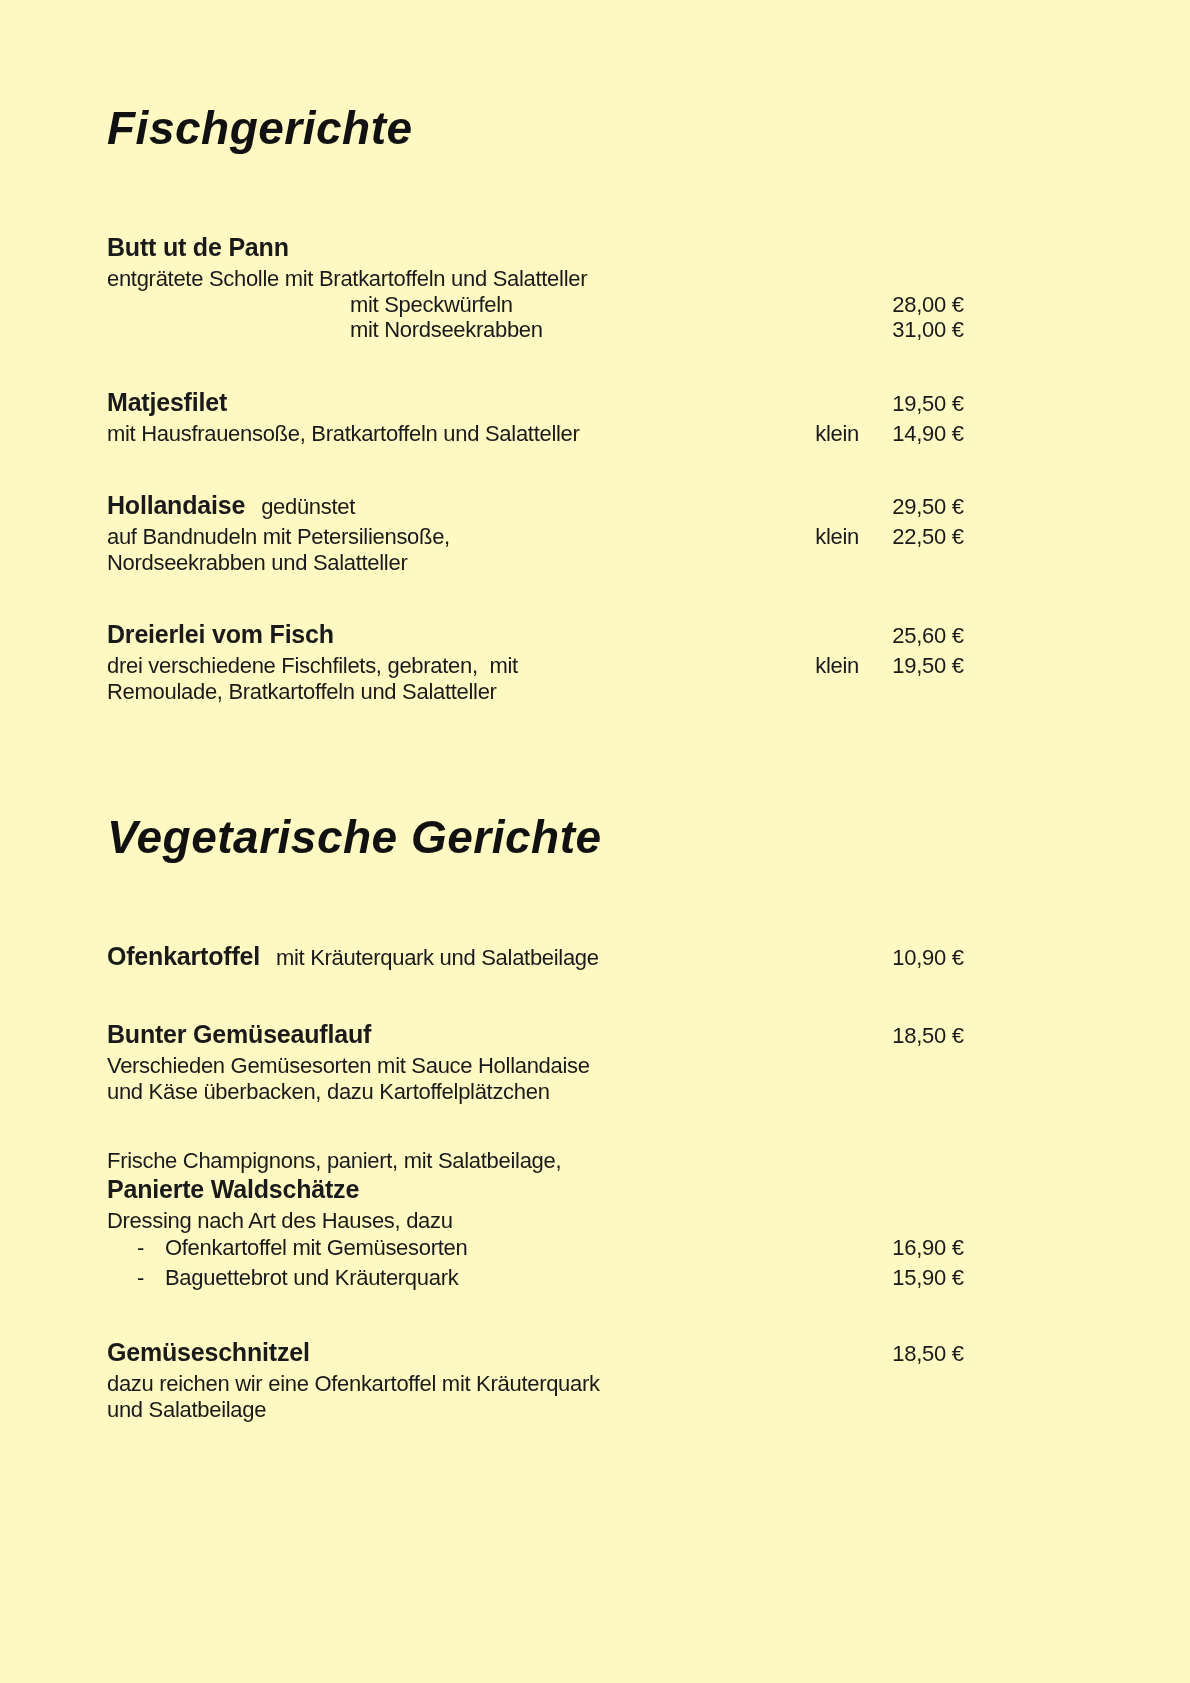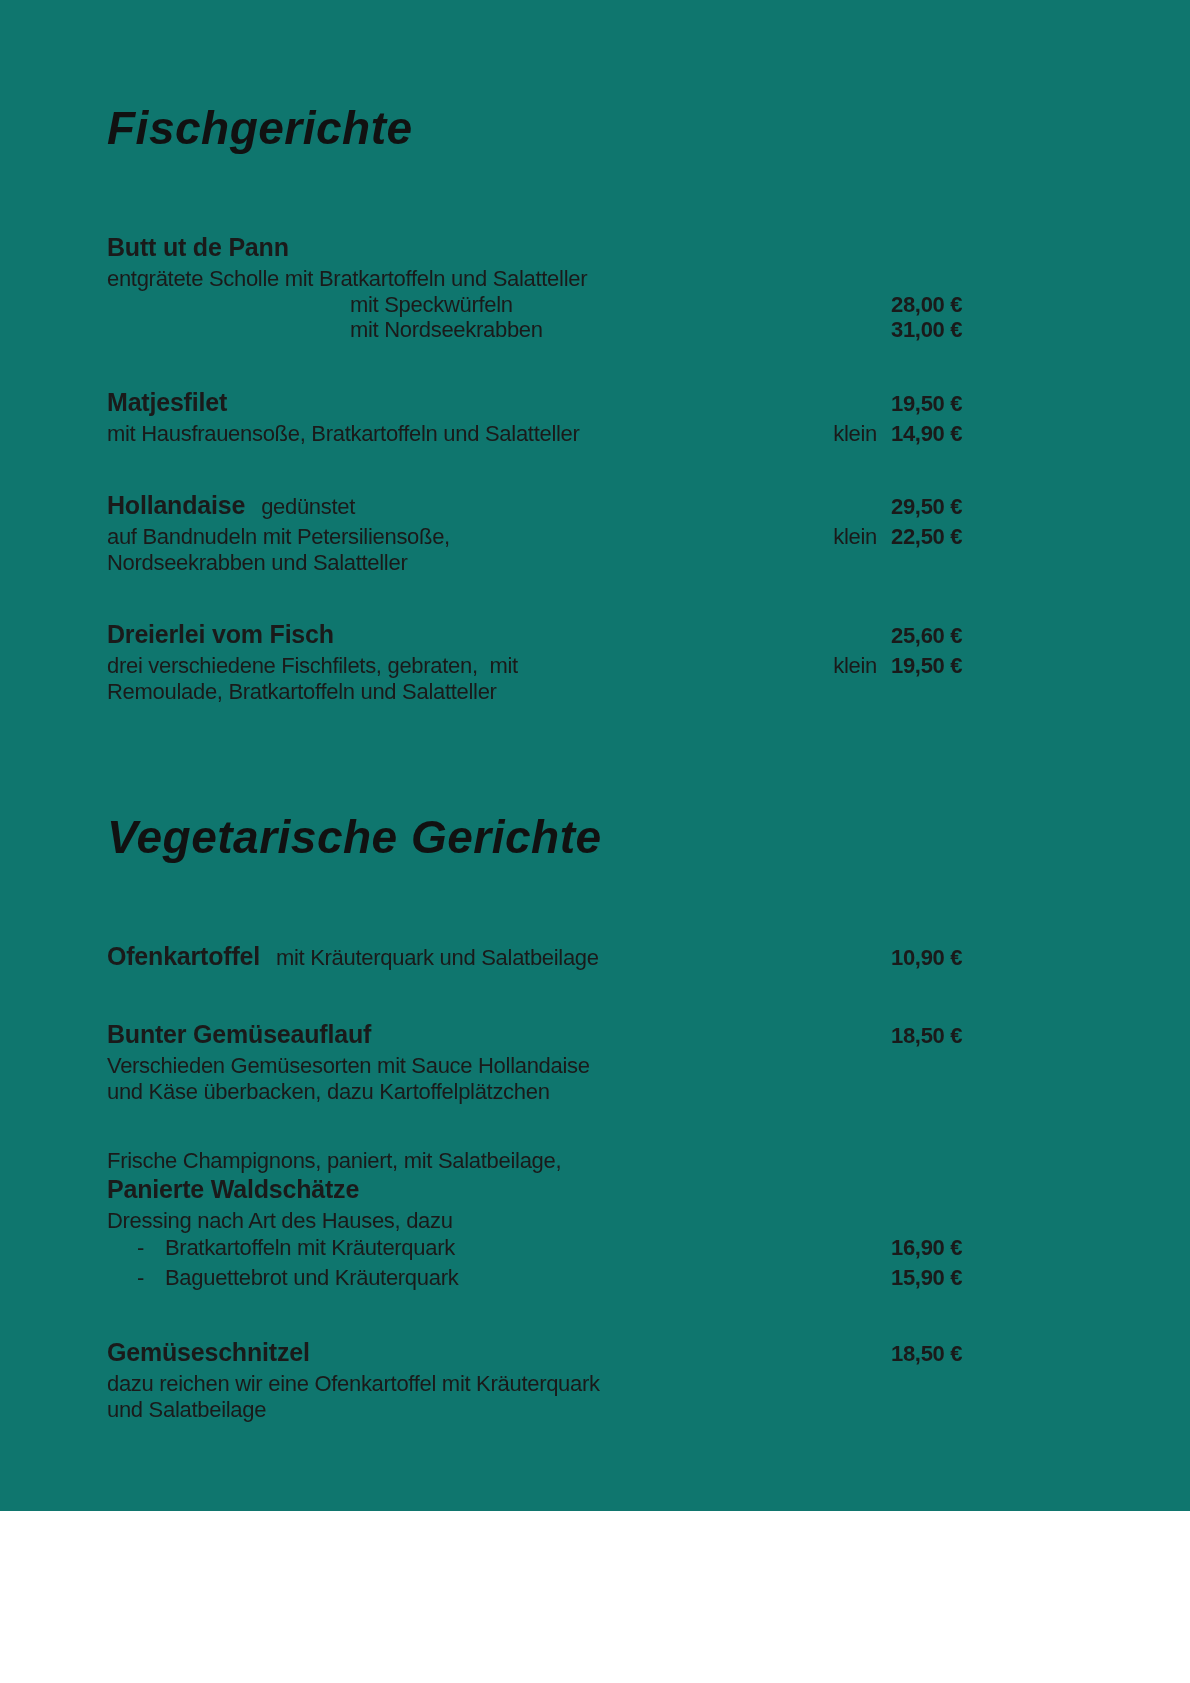--- a/index.html
+++ b/index.html
@@ -1,21 +1,21 @@
 <!DOCTYPE html>
 <html lang="de"><head>
 <meta charset="utf-8">
 <style>
   * { margin: 0; padding: 0; box-sizing: border-box; }
   html, body { background: #ffffff; }
   .page {
     position: relative;
     width: 1190px;
-    height: 1511px;
-    background: #0f766e;
+    height: 1683px;
+    background: #fef9c3;
     color: #1a1a1a;
     font-family: "Liberation Sans", sans-serif;
     padding: 100px 225px 0 107px;
     overflow: hidden;
   }
   .section-title {
     font-size: 46px;
     font-weight: 700;
     font-style: italic;
     letter-spacing: 0.5px;
@@ -73,24 +73,25 @@
   .klein {
     font-size: 22px;
     font-weight: 400;
     letter-spacing: -0.3px;
     text-align: right;
   }
   .price {
     width: 74px;
     flex: 0 0 74px;
     font-size: 22px;
-    font-weight: 700;
-    letter-spacing: -0.3px;
-    text-align: left;
+    font-weight: 400;
+    letter-spacing: -0.3px;
+    text-align: center;
     white-space: nowrap;
+    margin-left: 18px;
   }
 </style>
 </head>
 <body>
 
 <div class="page">
 
   <div class="section">
     <h1 class="section-title">Fischgerichte</h1>
 
@@ -203,21 +204,21 @@
       </div>
       <div class="row name-row">
         <div class="left"><span class="item-name">Panierte Waldschätze</span></div>
       </div>
       <div class="row desc-row">
         <div class="left desc-text">Dressing nach Art des Hauses, dazu</div>
       </div>
       <div class="row bullet-row">
         <div class="left bullet-left">
           <span class="bullet-dash desc-text">-</span>
-          <span class="desc-text">Bratkartoffeln mit Kräuterquark</span>
+          <span class="desc-text">Ofenkartoffel mit Gemüsesorten</span>
         </div>
         <div class="right">
             <span class="price">16,90 €</span>
           </div>
       </div>
       <div class="row bullet-row">
         <div class="left bullet-left">
           <span class="bullet-dash desc-text">-</span>
           <span class="desc-text">Baguettebrot und Kräuterquark</span>
         </div>

